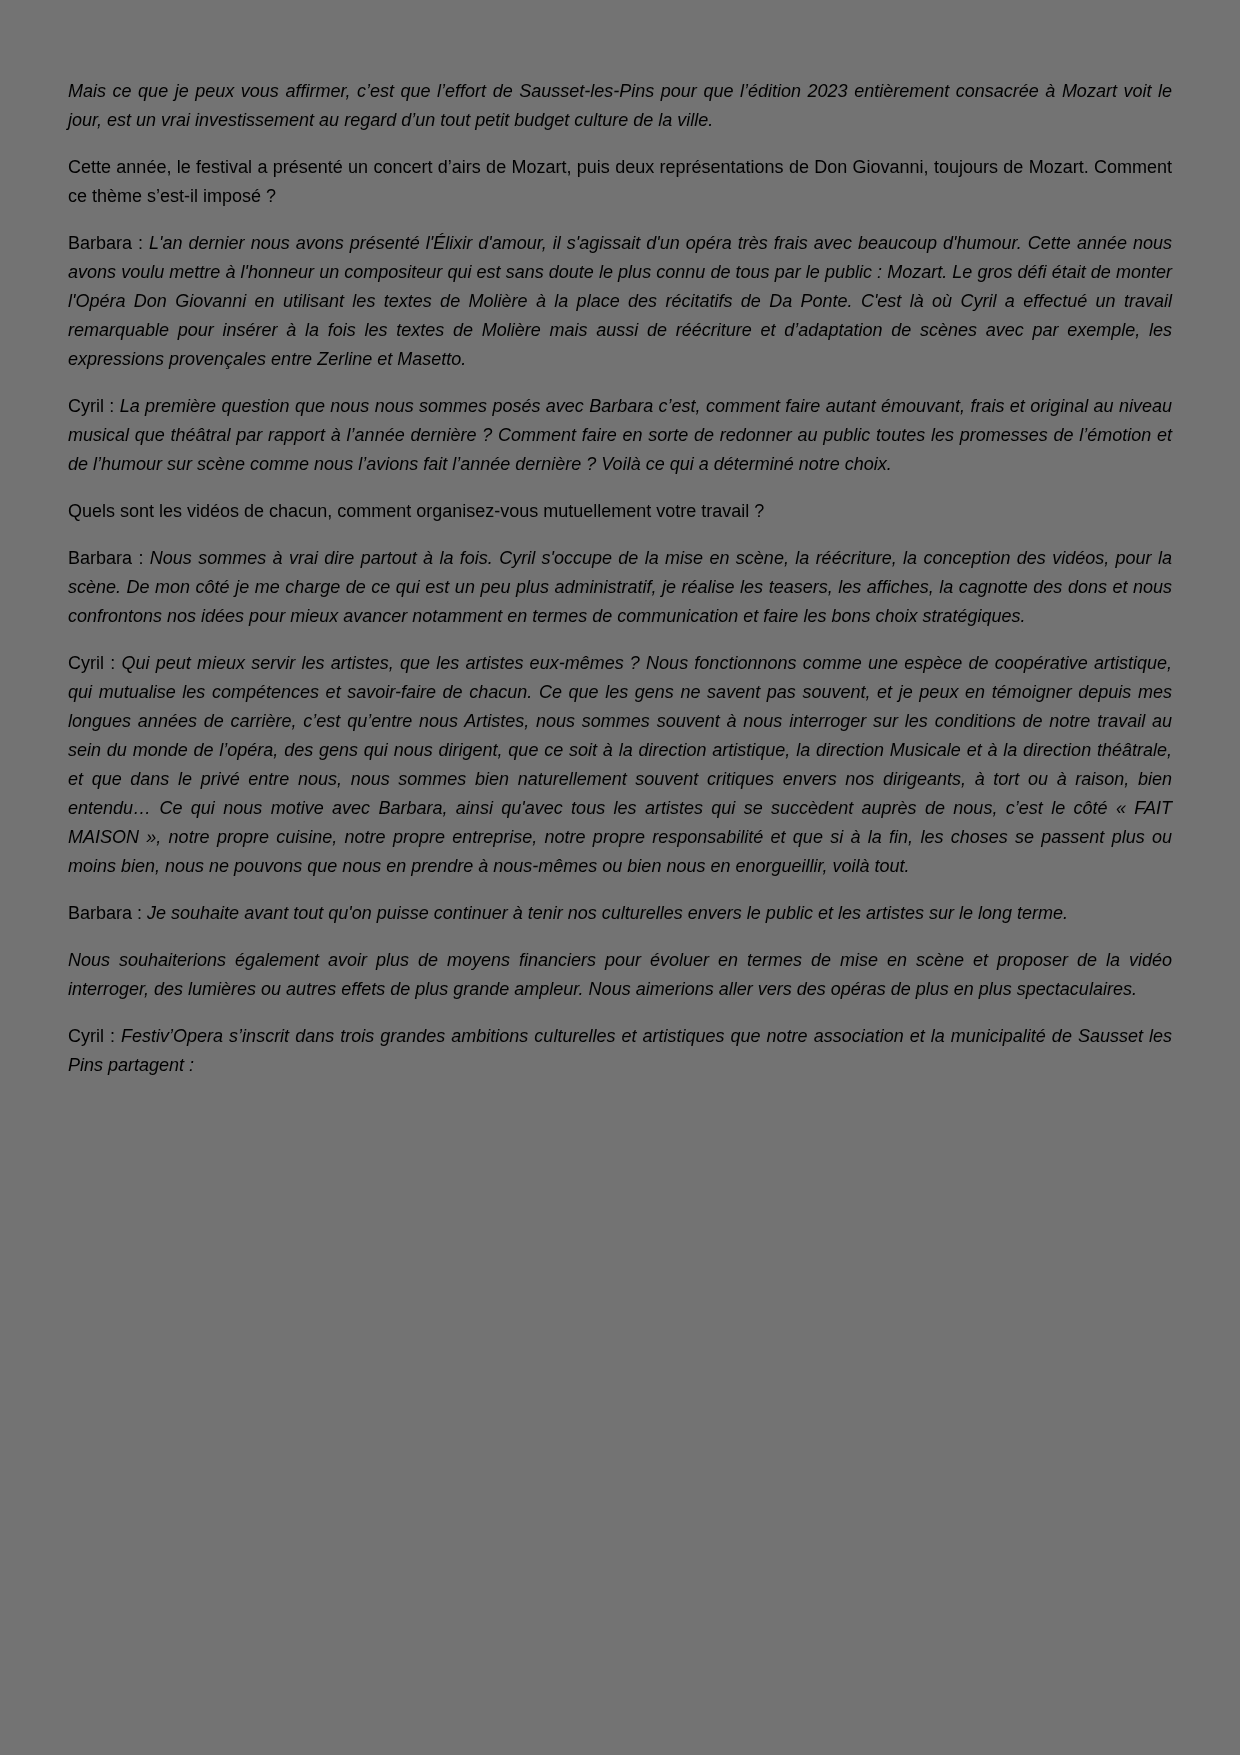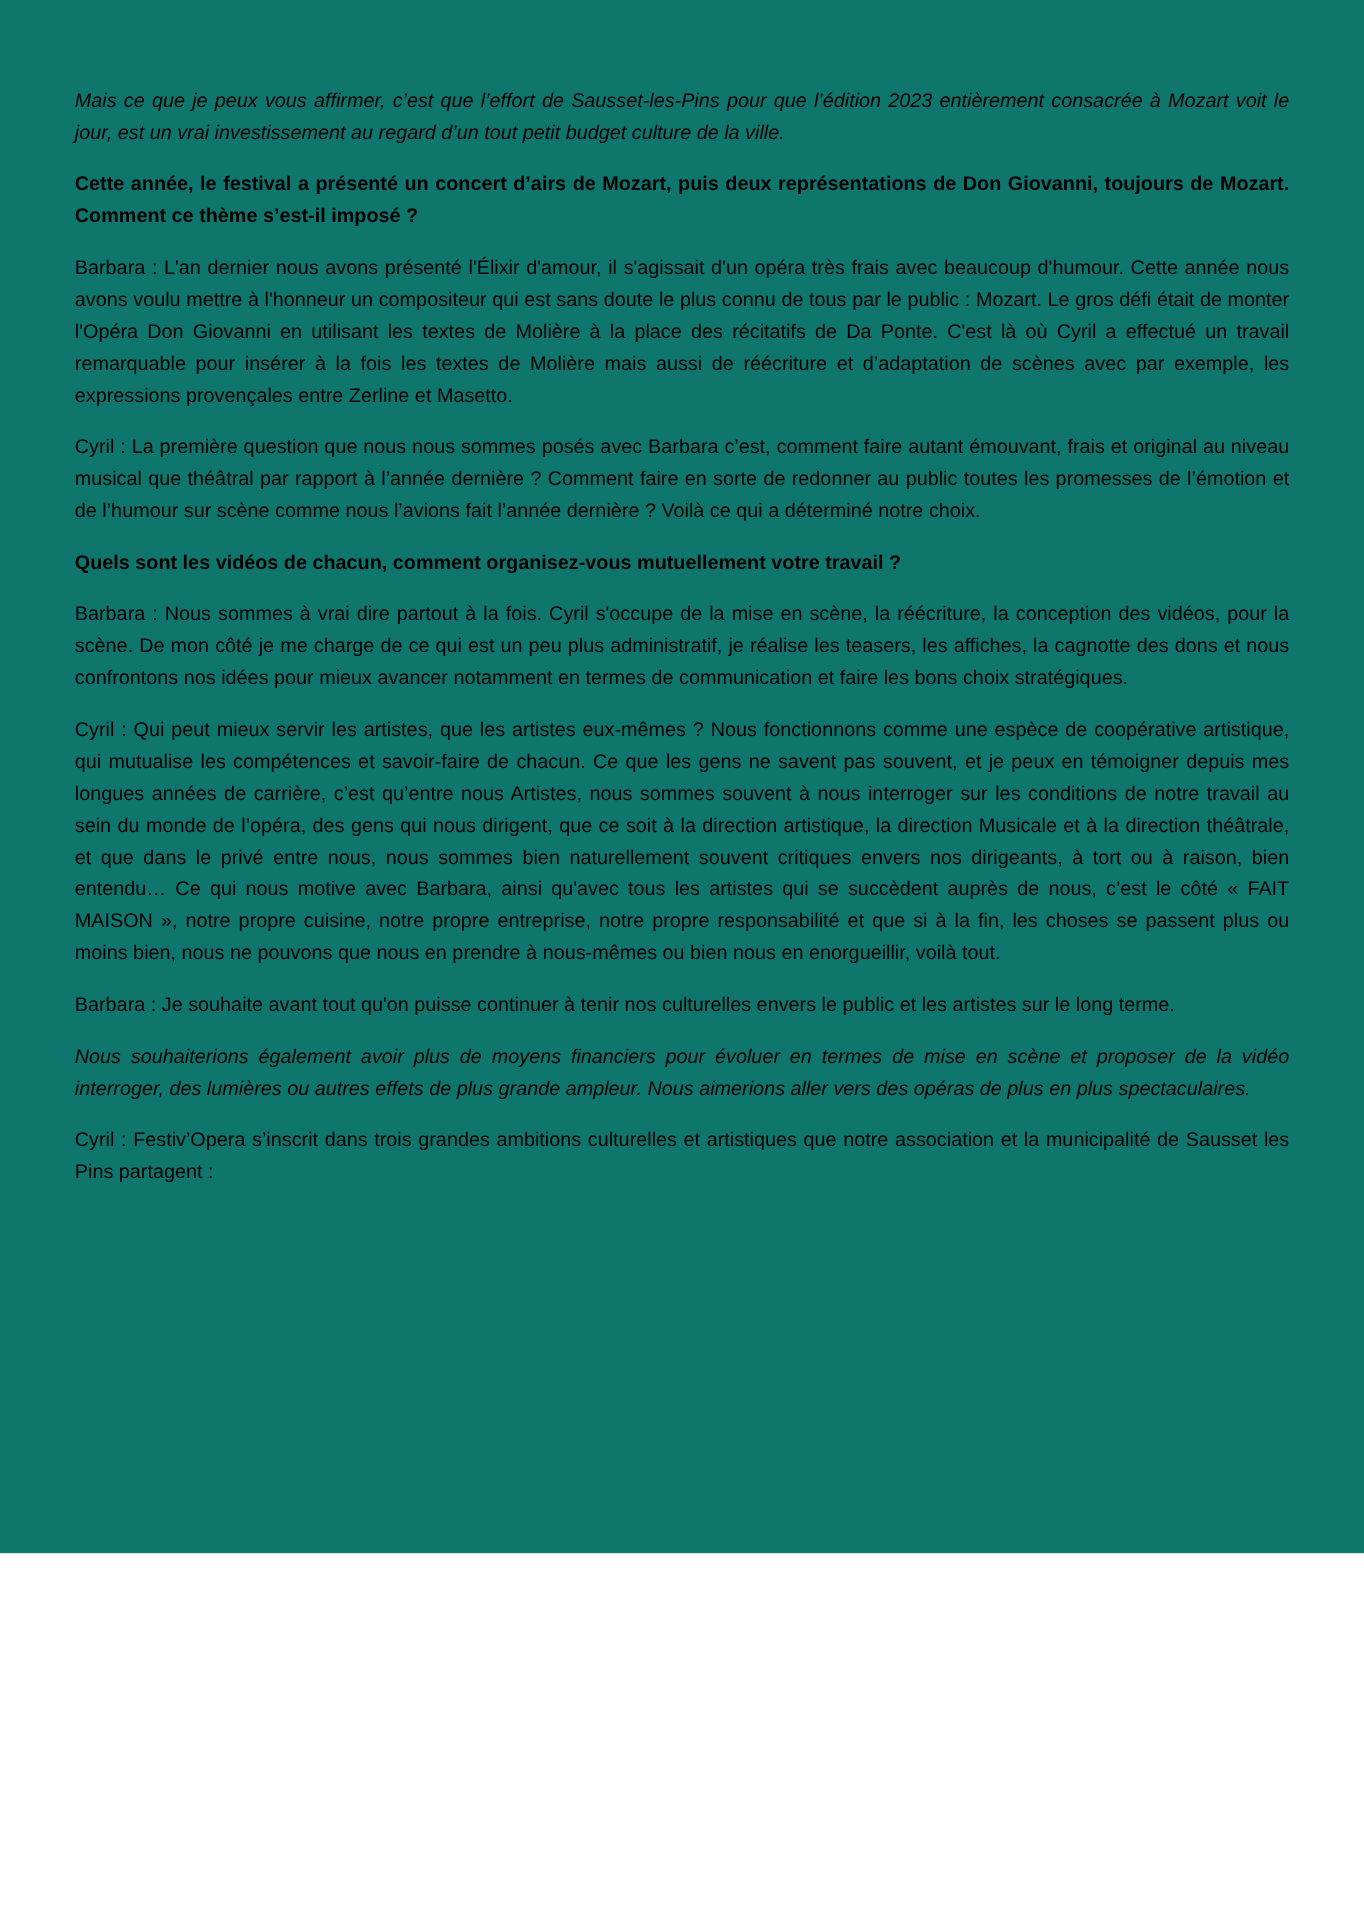--- a/index.html
+++ b/index.html
@@ -5,36 +5,36 @@
   html, body { margin: 0; padding: 0; }
   body {
     width: 1240px;
     height: 1755px;
     background: #ffffff;
     overflow: hidden;
   }
   .page {
     box-sizing: border-box;
     width: 1240px;
-    height: 1412px;
+    height: 1755px;
     padding: 77px 68px 40px 68px;
-    background: #0f766e;
+    background: #737373;
     color: #000000;
     font-family: "Liberation Sans", "DejaVu Sans", sans-serif;
     font-size: 18px;
     line-height: 29px;
     text-align: justify;
   }
   .page p { margin: 0 0 18px 0; }
   .sp { margin-top: 50px; }          
-  .question { font-weight: 700; }
+  .question { font-weight: 400; }
   .intro { font-style: italic; }
   .speaker { font-style: normal; }
   .sep { font-style: normal; }
-  .answer-text { }
+  .answer-text { font-style: italic; }
   .followup { font-style: italic; }
 </style>
 </head>
 <body>
 
 <div class="page">
 
   <p class="intro">Mais ce que je peux vous affirmer, c’est que l’effort de Sausset-les-Pins pour que l’édition 2023 entièrement consacrée à Mozart voit le jour, est un vrai investissement au regard d’un tout petit budget culture de la ville.</p>
 
   <p class="question sp">Cette année, le festival a présenté un concert d’airs de Mozart, puis deux représentations de Don Giovanni, toujours de Mozart. Comment ce thème s’est-il imposé ?</p>

